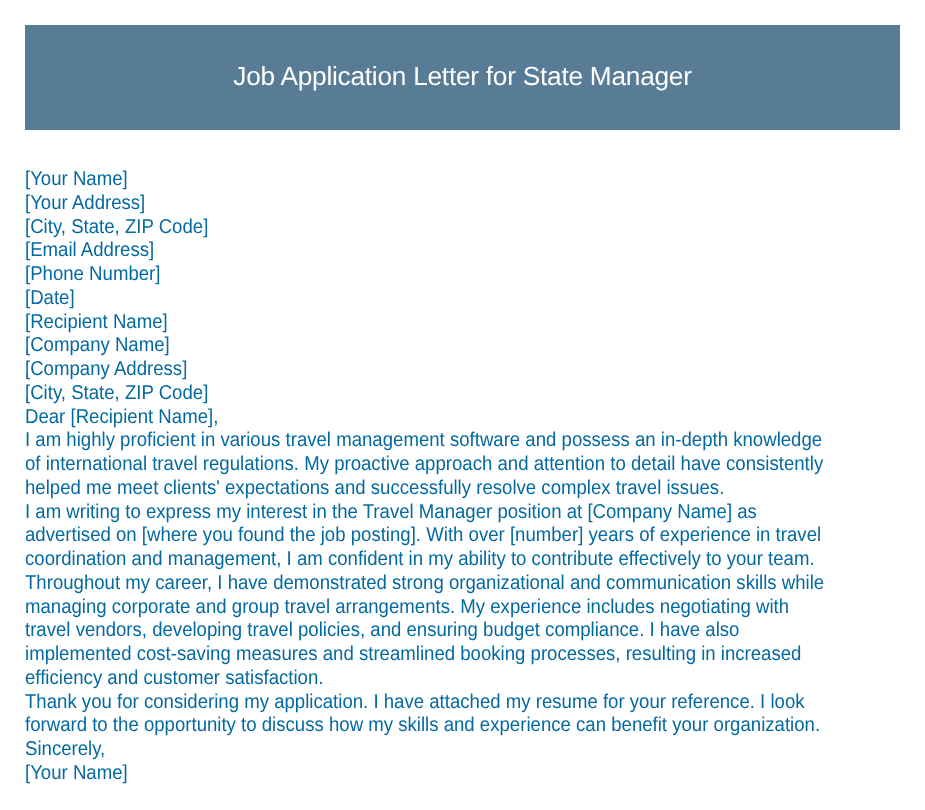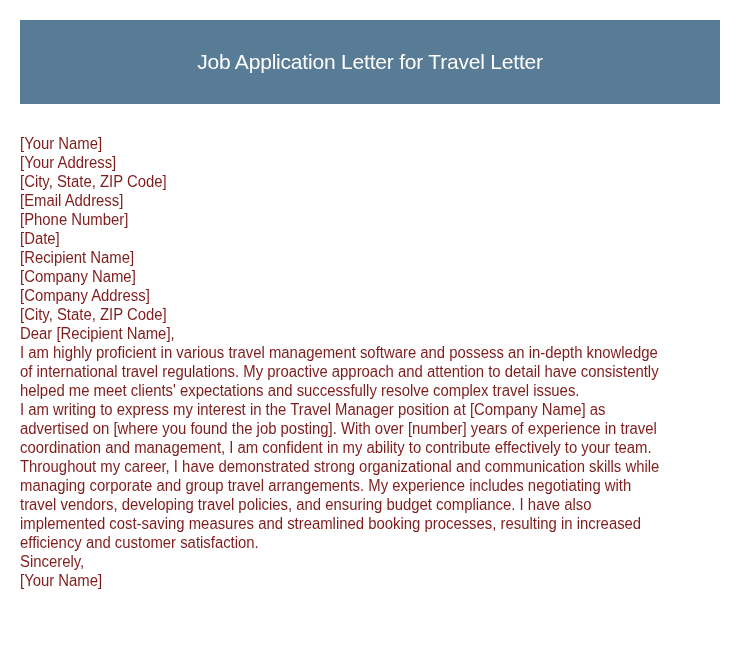--- a/index.html
+++ b/index.html
@@ -11,33 +11,33 @@
     }
     .header h1 {
       margin: 0; color: #ffffff;
       font-family: "Liberation Sans", sans-serif;
       font-weight: normal; font-size: 21px;
       letter-spacing: -0.2px;
     }
     .letter {
       position: absolute; left: 20px; top: 134px; width: 715px;
       font-family: "Liberation Sans", sans-serif;
-      font-size: 16px; line-height: 19px; color: #7f1d1d;
+      font-size: 16px; line-height: 19px; color: #0369a1;
     }
     .line {
       display: block; white-space: nowrap;
       transform-origin: left center;
       transform: scaleX(0.93);
     }
   </style>
 </head>
 <body>
 
 <div class="header">
-  <h1>Job Application Letter for Travel Letter</h1>
+  <h1>Job Application Letter for State Manager</h1>
 </div>
 
 <div class="letter">
   <div>
     <span class="line">[Your Name]</span>
     <span class="line">[Your Address]</span>
     <span class="line">[City, State, ZIP Code]</span>
     <span class="line">[Email Address]</span>
     <span class="line">[Phone Number]</span>
   </div>
@@ -57,15 +57,19 @@
   <div>
     <span class="line">I am writing to express my interest in the Travel Manager position at [Company Name] as</span>
     <span class="line">advertised on [where you found the job posting]. With over [number] years of experience in travel</span>
     <span class="line">coordination and management, I am confident in my ability to contribute effectively to your team.</span>
     <span class="line">Throughout my career, I have demonstrated strong organizational and communication skills while</span>
     <span class="line">managing corporate and group travel arrangements. My experience includes negotiating with</span>
     <span class="line">travel vendors, developing travel policies, and ensuring budget compliance. I have also</span>
     <span class="line">implemented cost-saving measures and streamlined booking processes, resulting in increased</span>
     <span class="line">efficiency and customer satisfaction.</span>
   </div>
+  <div>
+    <span class="line">Thank you for considering my application. I have attached my resume for your reference. I look</span>
+    <span class="line">forward to the opportunity to discuss how my skills and experience can benefit your organization.</span>
+  </div>
   <span class="line">Sincerely,</span>
   <span class="line">[Your Name]</span>
 </div>
 
 </body></html>

